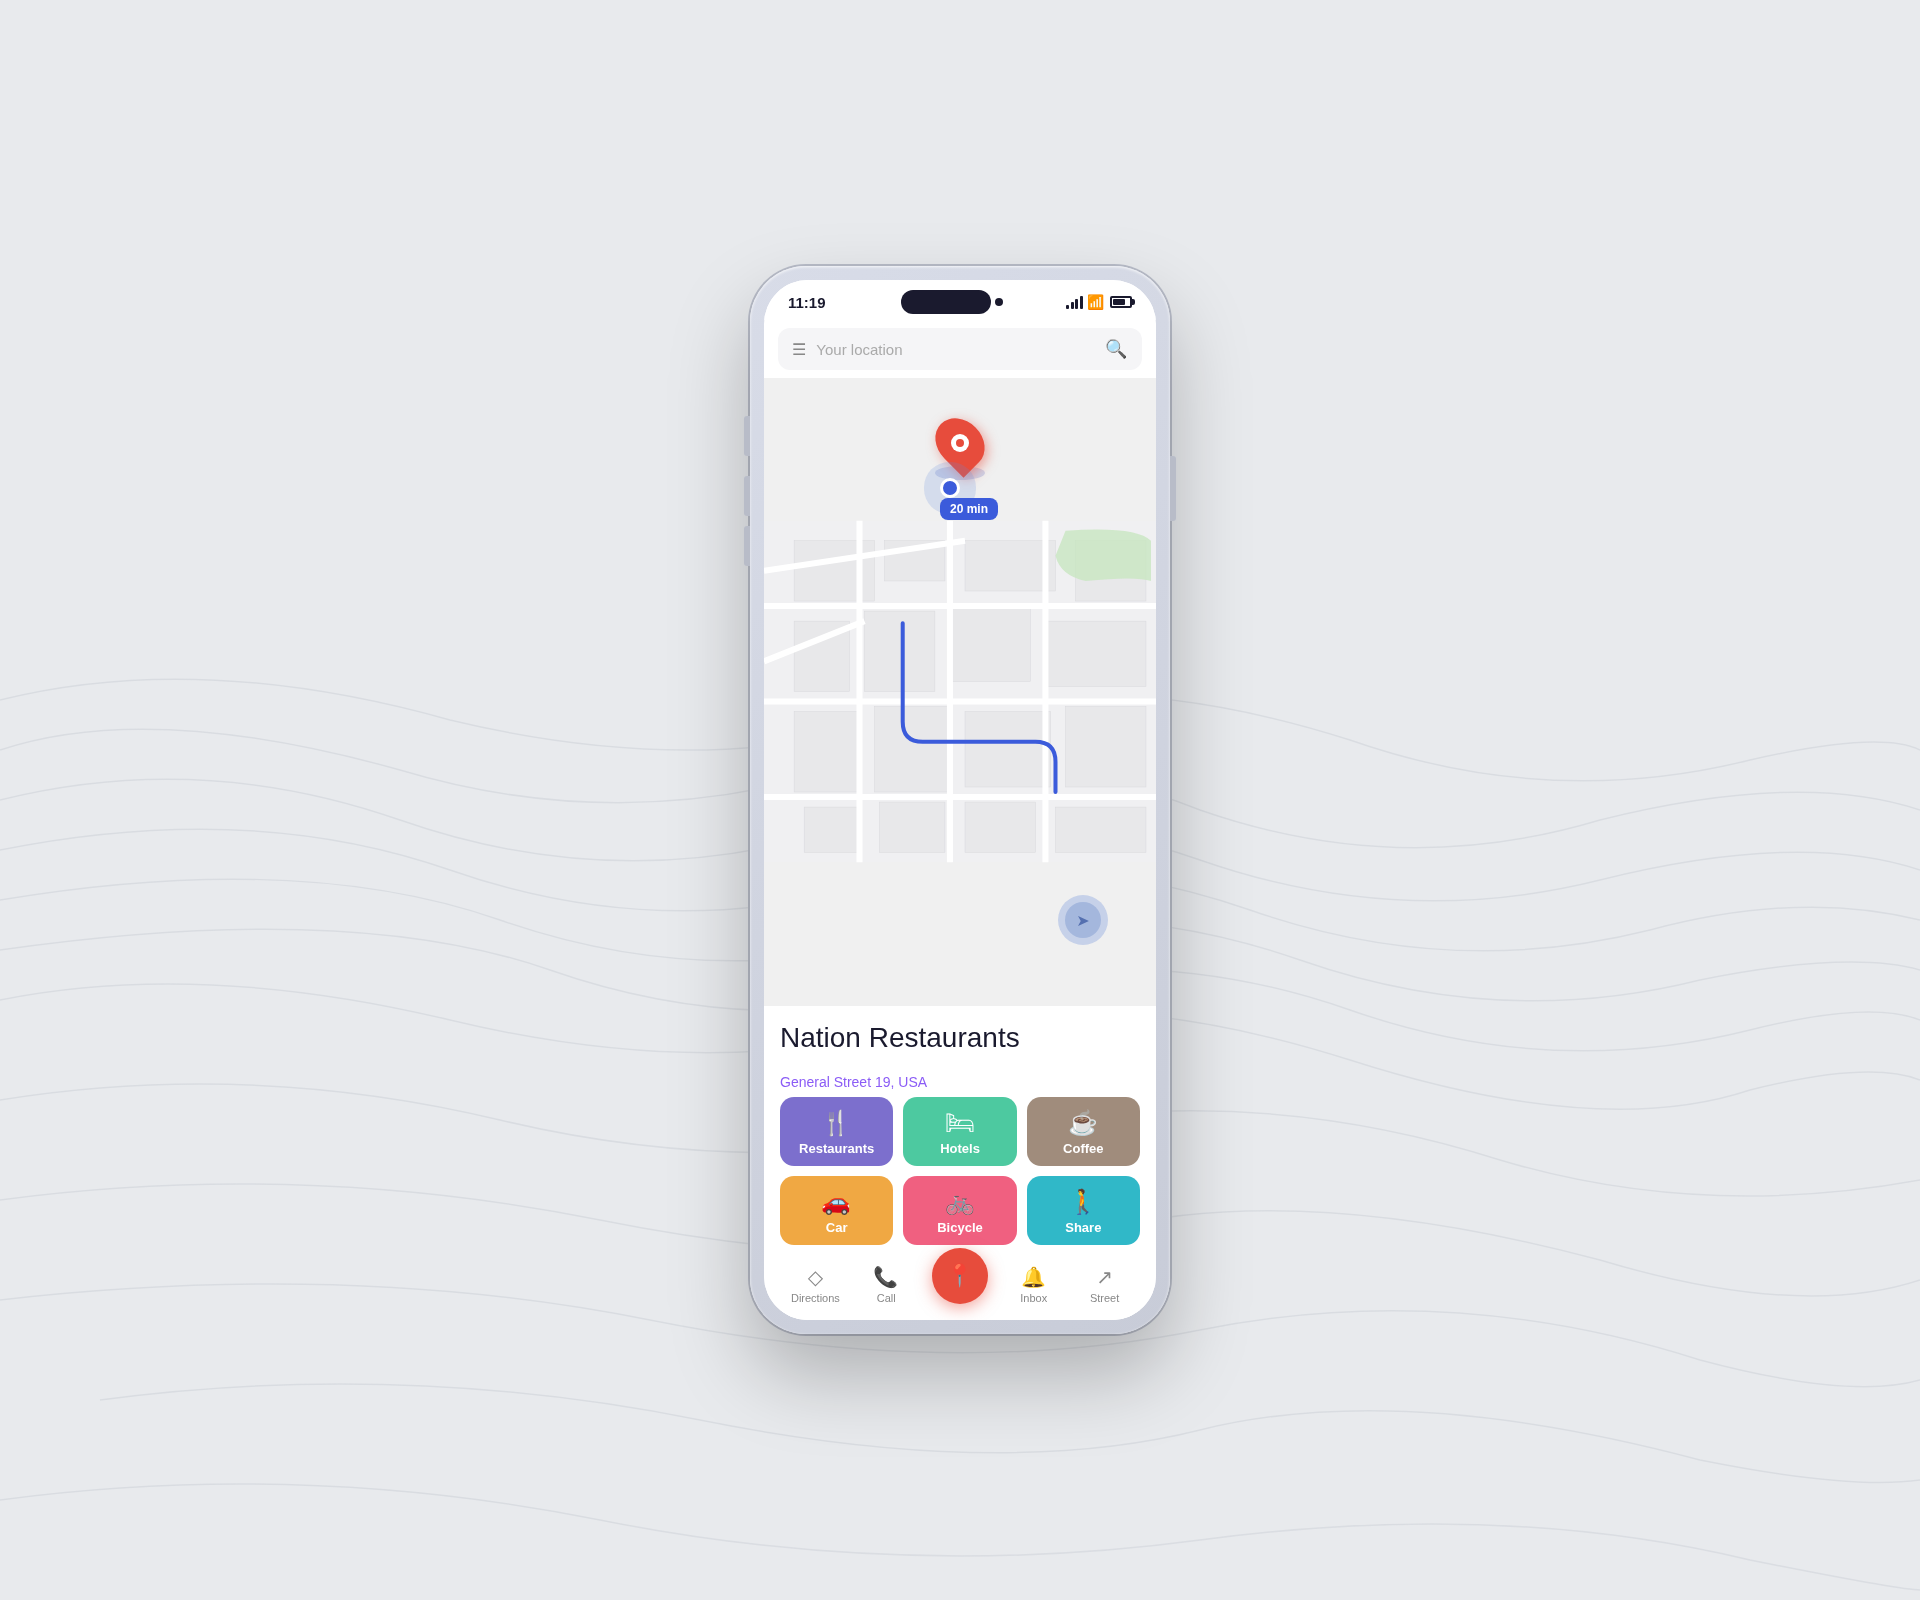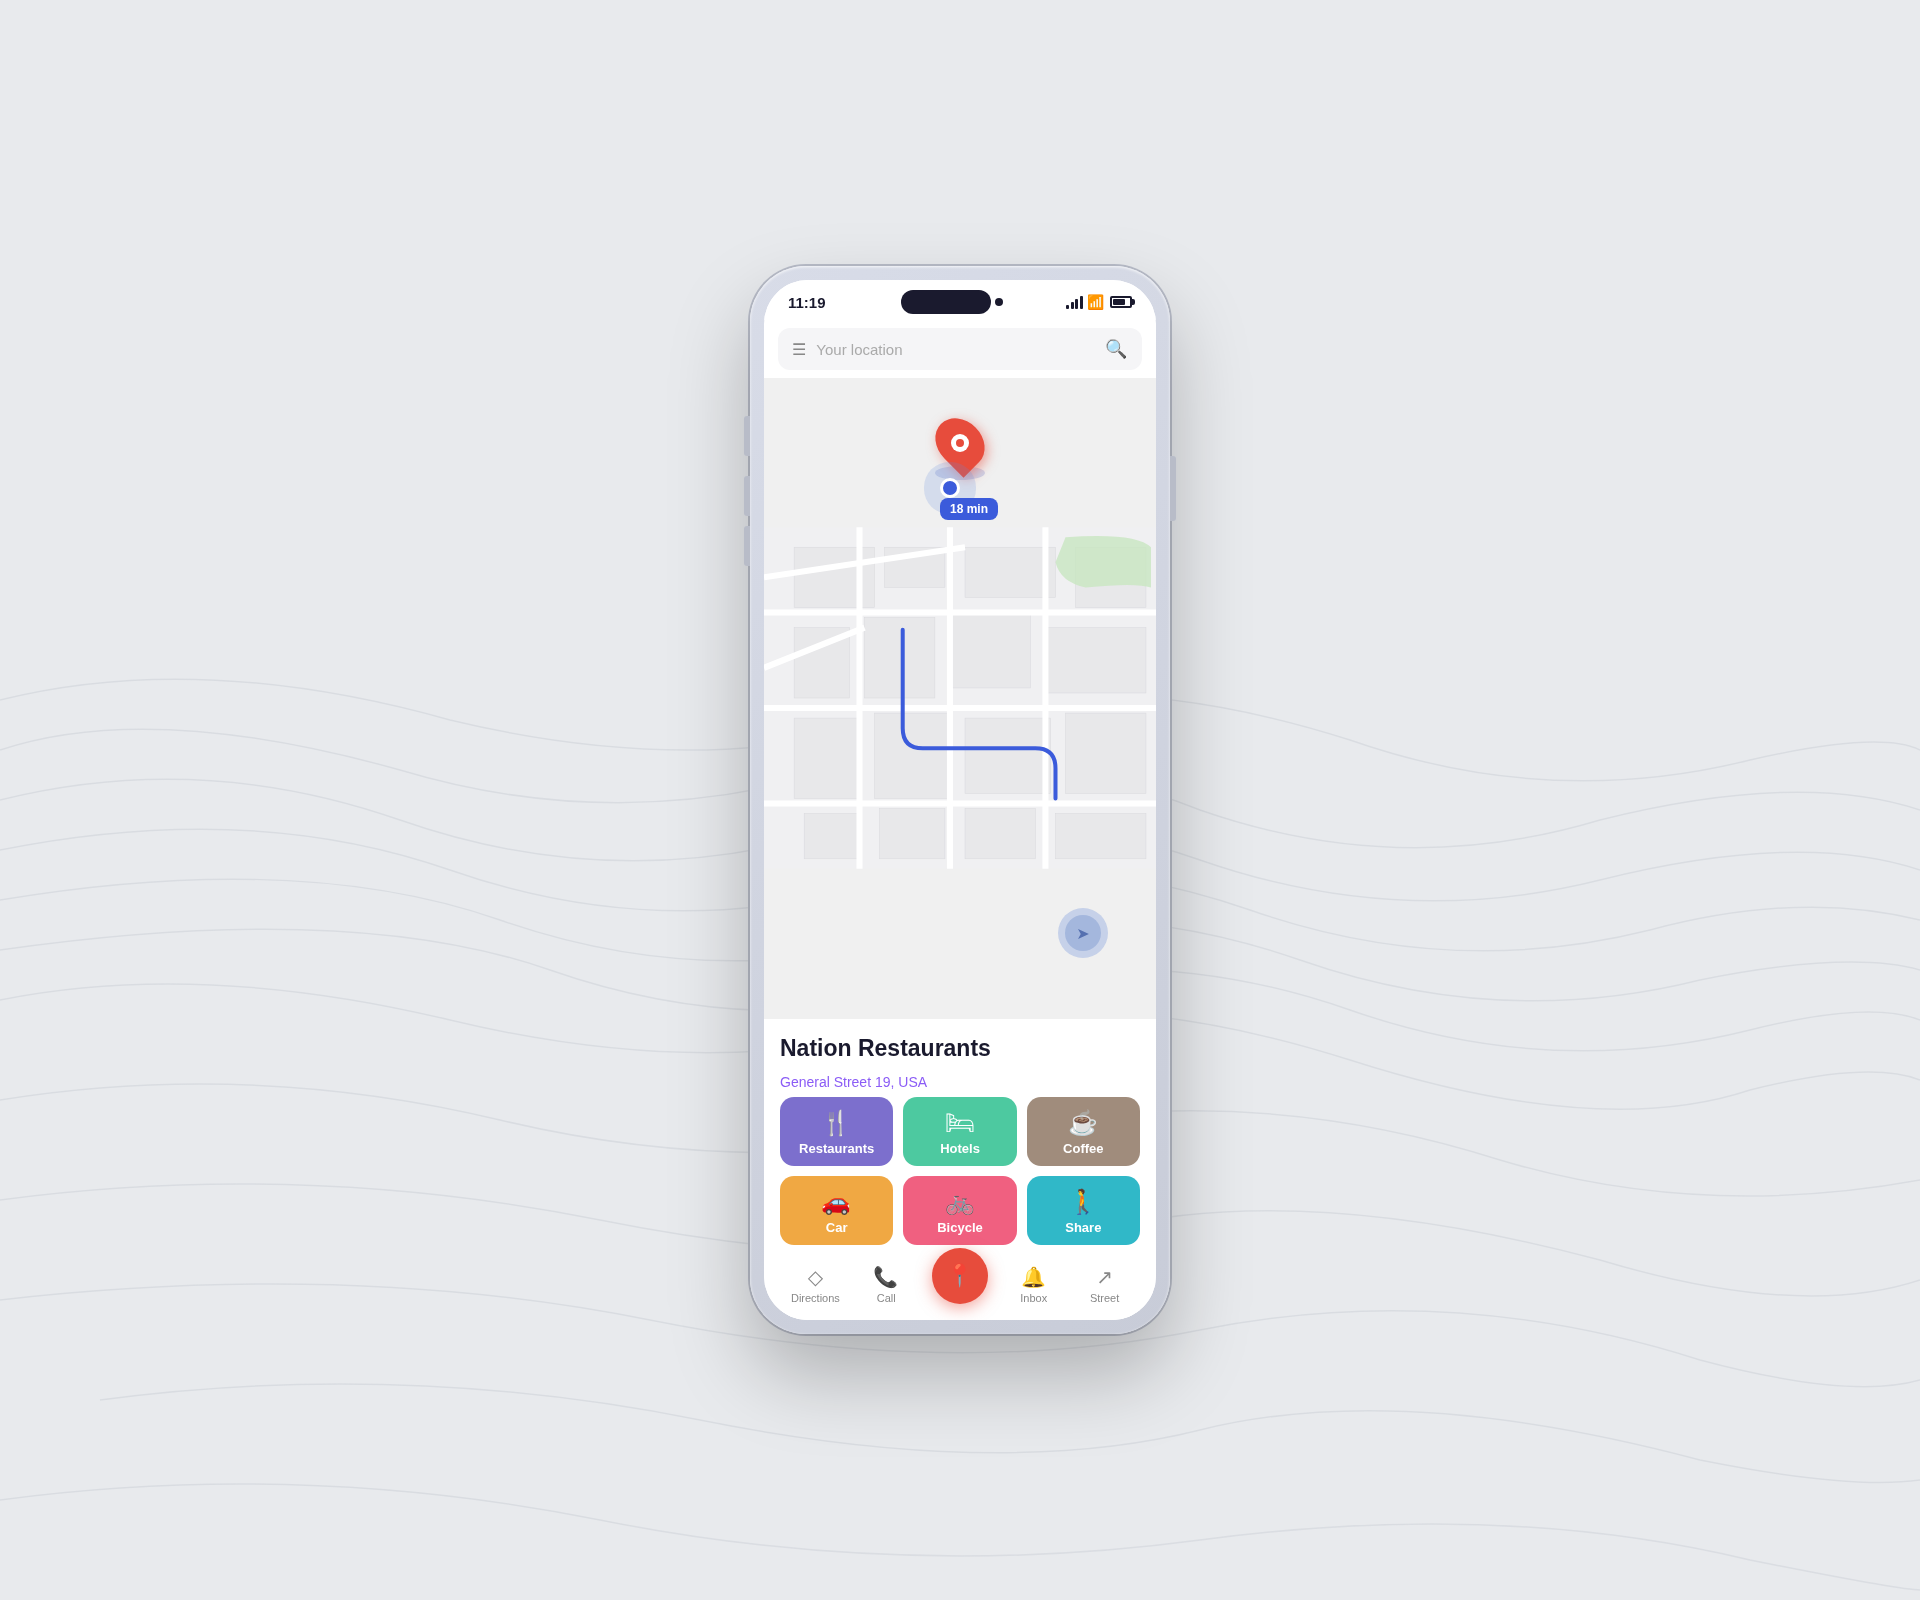--- a/index.html
+++ b/index.html
@@ -256,24 +256,24 @@
     }
 
     
     .bottom-panel {
       background: #fff;
       padding: 16px 16px 0;
       border-top: 1px solid #f0f0f0;
     }
 
     .place-title {
-      font-size: 23px;
-      font-weight: 700;
+      font-size: 28px;
+      font-weight: 400;
       color: #1a1a2e;
-      margin-bottom: 12px;
+      margin-bottom: 20px;
     }
     .place-address {
       font-size: 14px;
       color: #8b5cf6;
       margin-bottom: 7px;
     }
 
     
     .category-grid {
       display: grid;
@@ -479,21 +479,21 @@
           <line x1="0" y1="140" x2="100" y2="100"></line>
         </g>
       </svg>
 
       <svg class="route-overlay" viewBox="0 0 390 340" xmlns="http://www.w3.org/2000/svg">
         <path d="M138,102 L138,200 Q138,220 158,220 L270,220 Q290,220 290,240 L290,270" fill="none" stroke="#3b5bdb" stroke-width="4" stroke-linecap="round" stroke-linejoin="round"></path>
       </svg>
 
       <div class="blue-dot"></div>
 
-      <div class="time-badge">18 min</div>
+      <div class="time-badge">20 min</div>
 
       <div class="dest-dot">
         <div class="dest-dot-inner">
           <span style="color:#5570b0;font-size:16px;">➤</span>
         </div>
       </div>
 
       <div class="location-pin">
         <div class="pin-body">
           <div class="pin-inner">

